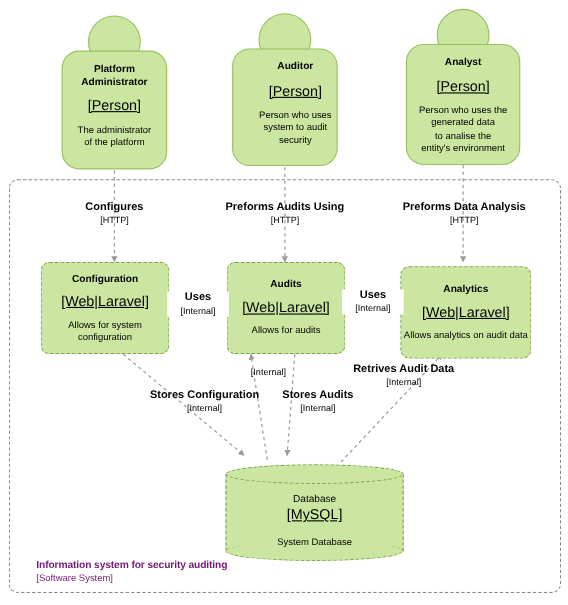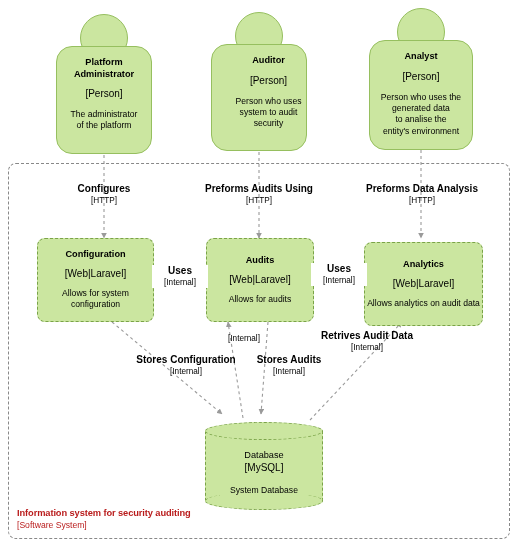--- a/index.html
+++ b/index.html
@@ -30,22 +30,23 @@
 
   
   .boundary {
     position: absolute;
     border: 1px dashed #888888;
     border-radius: 8px;
     background: transparent;
   }
   .boundary-label {
     position: absolute;
-    color: #b91c1c;
+    color: #701a75;
     line-height: 1.25;
+    margin-left: 16px;
   }
   .boundary-label .bname {
     font-size: 9.3px;
     font-weight: bold;
     display: block;
     letter-spacing: -0.1px;
   }
   .boundary-label .btype {
     font-size: 8.6px;
     font-weight: normal;
@@ -86,25 +87,26 @@
     z-index: 2;
   }
   .node-title {
     font-size: 9.2px;
     font-weight: bold;
     color: #000000;
     line-height: 1.25;
     margin: 0;
   }
   .node-tech {
-    font-size: 10px;
+    font-size: 13px;
     font-weight: normal;
     color: #000000;
     line-height: 1.2;
     margin: 8px 0 0 0;
+    text-decoration: underline;
   }
   .node-desc {
     font-size: 8.6px;
     font-weight: normal;
     color: #000000;
     line-height: 1.32;
     margin: 9px 0 0 0;
     white-space: pre-line;
   }
 
@@ -121,20 +123,21 @@
     justify-content: center;
     text-align: center;
     padding: 8px 2px;
   }
   .container-box .node-tech { margin-top: 7px; }
   .container-box .node-desc { margin-top: 8px; }
 
   
   .cylinder {
     position: absolute;
+    padding-left: 44px;
   }
   .cyl-body {
     position: absolute;
     left: 0;
     top: 9px;
     width: 100%;
     height: calc(100% - 18px);
     background: #cbe6a0;
     border-left: 1px dashed #7aa348;
     border-right: 1px dashed #7aa348;

